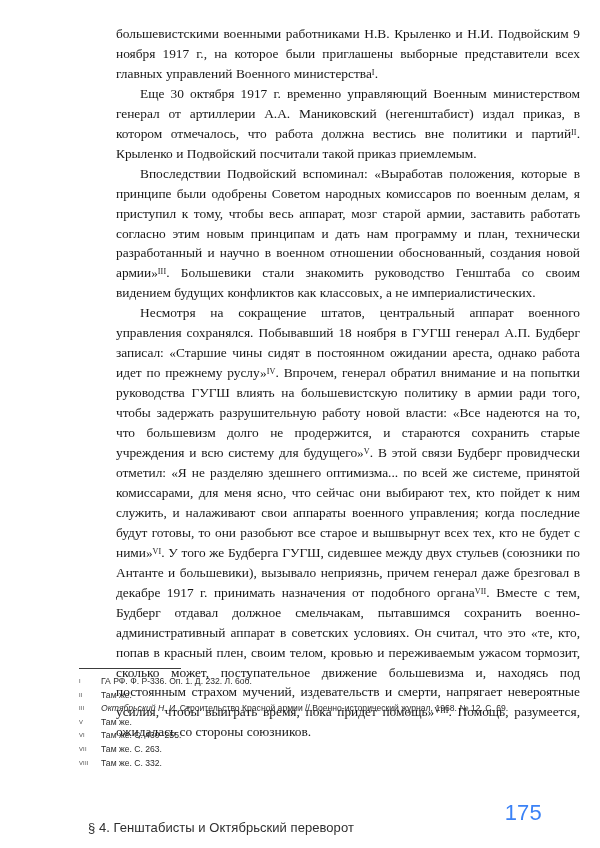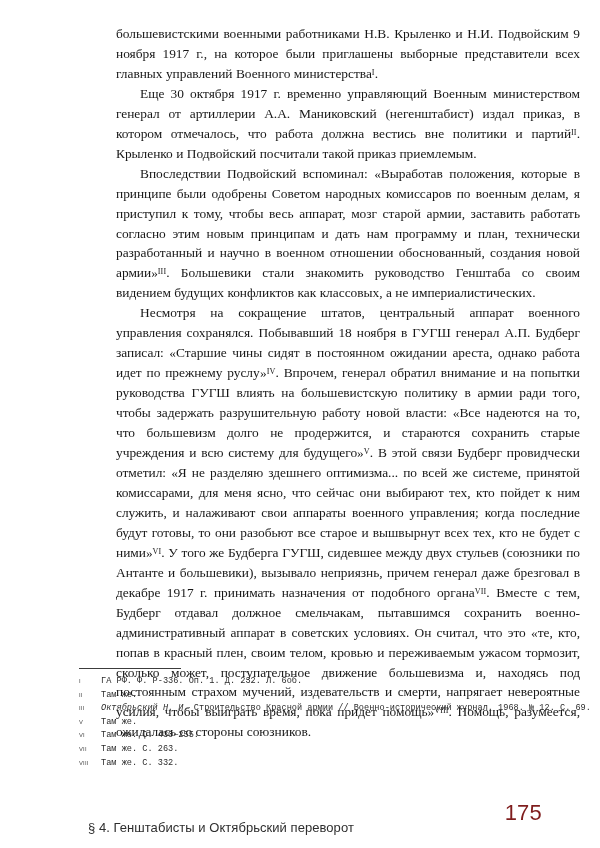--- a/index.html
+++ b/index.html
@@ -86,21 +86,20 @@
     line-height: 12.6px;
     padding-top: 0px;
     color: #4a4a4a;
     letter-spacing: 0.2px;
     text-align: left;
     font-family: "Liberation Sans", sans-serif;
   }
   .fn-text {
     flex: 1 1 auto;
     white-space: nowrap;
-    font-family: Liberation Mono, monospace;
   }
   .fn-text i {
     font-style: italic;
   }
 
   
   #footer {
     position: absolute;
     left: 0;
     top: 800px;
@@ -119,21 +118,21 @@
     white-space: nowrap;
   }
   #page-number {
     position: absolute;
     right: 58px;
     top: 0px;
     font-family: "Liberation Sans", sans-serif;
     font-size: 22px;
     line-height: 26px;
     font-weight: 400;
-    color: #7f1d1d;
+    color: #3b82f6;
     letter-spacing: 0.2px;
   }
 </style>
 </head>
 <body>
 
 <div id="page">
 
   <div id="body-text">
 

